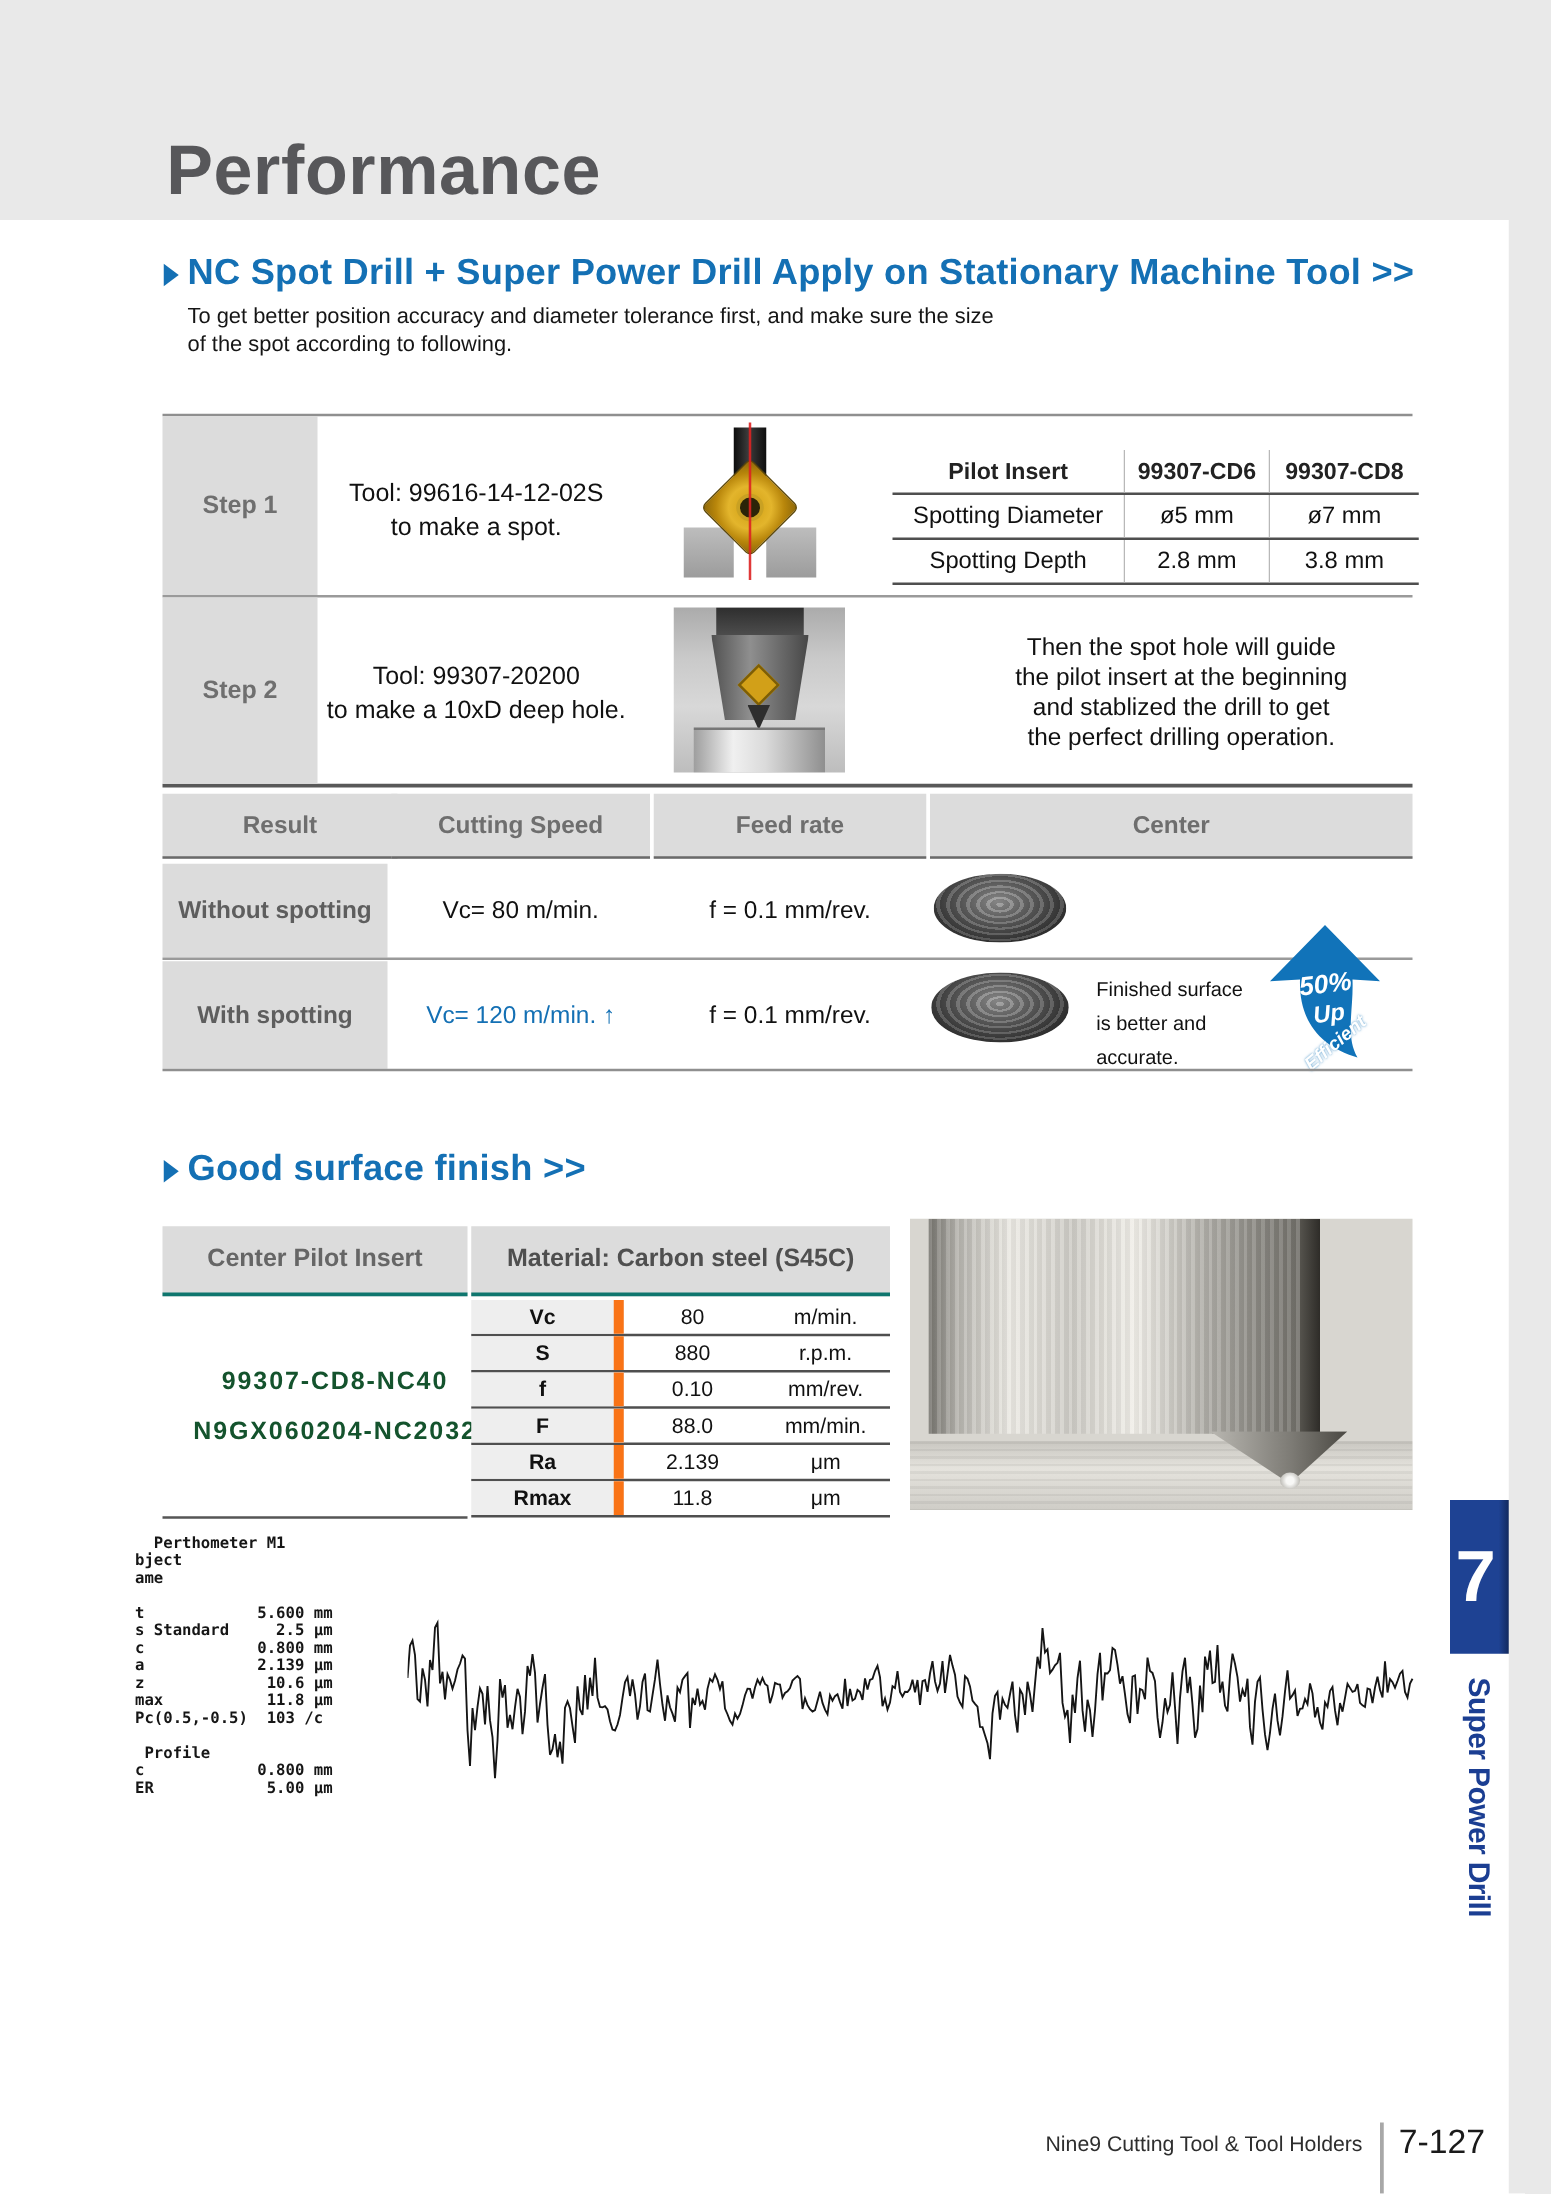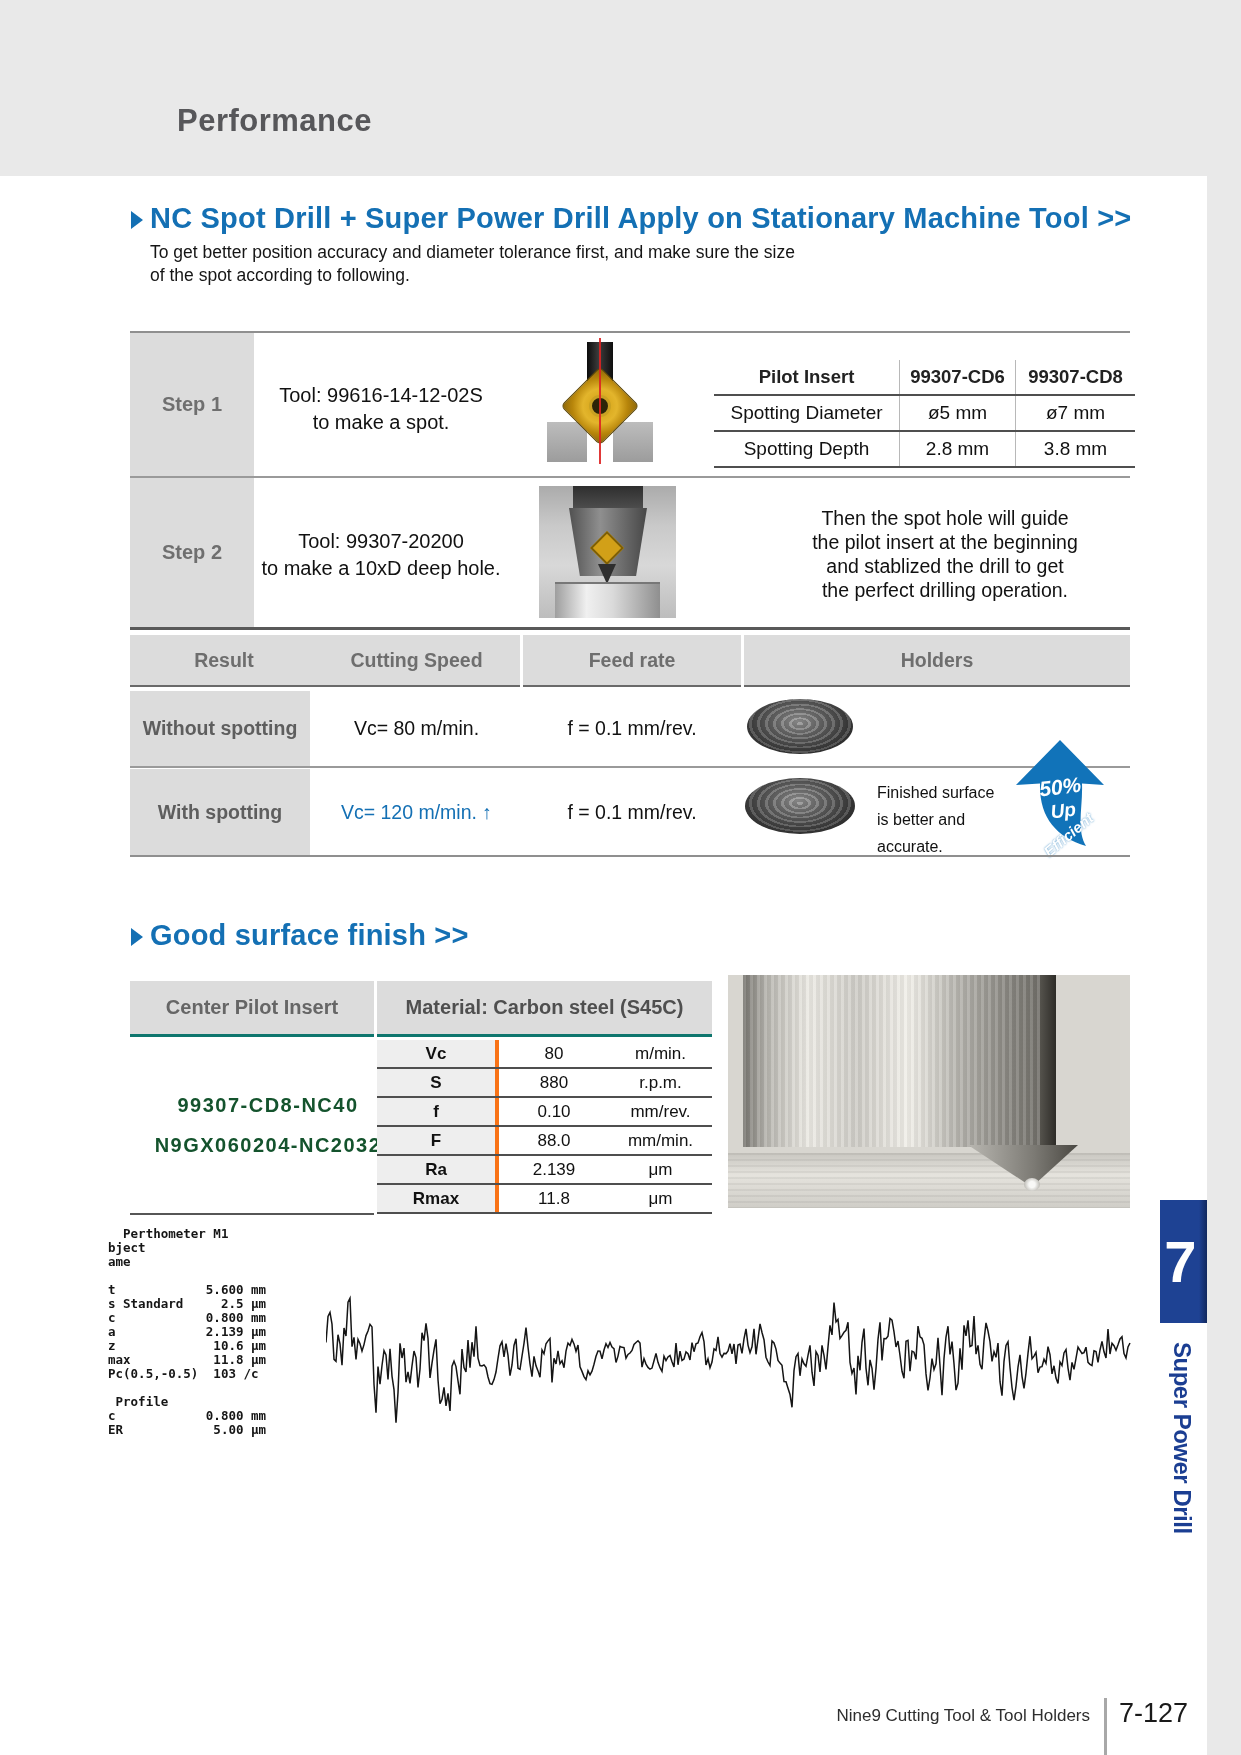--- a/index.html
+++ b/index.html
@@ -4,21 +4,21 @@
 <style>
   * { box-sizing: border-box; margin: 0; padding: 0; }
   html,body { background:#fff; }
   #page { position:relative; width:1241px; height:1755px; background:#fff;
           font-family:"Liberation Sans", sans-serif; overflow:hidden; color:#1a1a1a; }
   .abs { position:absolute; }
 
   
   .top-band { left:0; top:0; width:1241px; height:176px; background:#E9E9E9; }
   .right-strip { left:1207px; top:0; width:34px; height:1755px; background:#E9E9E9; }
-  .page-title { left:133px; top:103px; font-size:31px; font-weight:bold; color:#57575A; letter-spacing:0.5px;margin-left:44px; }
+  .page-title { left:133px; top:103px; font-size:56px; font-weight:bold; color:#57575A; letter-spacing:0.5px; }
 
   
   .sec-marker { width:0; height:0; border-left:12px solid #1470B4; border-top:9px solid transparent; border-bottom:9px solid transparent; }
   .m1 { left:131px; top:211px; }
   .m2 { left:131px; top:928px; }
   .sec-head { font-size:29px; font-weight:bold; color:#1470B4; letter-spacing:0.2px; white-space:nowrap; }
   .h1 { left:150px; top:202px; }
   .h2 { left:150px; top:919px; }
   .intro { left:150px; top:241px; font-size:17.5px; line-height:23px; color:#151515; }
 
@@ -108,21 +108,21 @@
   
   .gs-head { background:#DCDCDC; display:flex; align-items:center; justify-content:center;
              font-weight:bold; font-size:20px; top:981px; height:56px; border-bottom:3px solid #0f766e; }
   .gsh1 { left:130px; width:244px; color:#666; }
   .gsh2 { left:377px; width:335px; color:#4F4F4F; }
   .pn-block { left:146px; top:1085px; width:244px; text-align:center; color:#14532d;
               font-weight:bold; font-size:20px; letter-spacing:1.5px; line-height:40px; }
   .param-table { left:377px; top:1040px; width:335px; height:174px; display:flex; flex-direction:column; }
   .pr { flex:1; display:flex; border-bottom:2px solid #4F4F4F; }
   .pr > div { display:flex; align-items:center; justify-content:center; font-size:17px; color:#111; }
-  .pr .pl { width:122px; background:#EEEEEE; font-weight:bold; border-right:4px solid #f97316; }
+  .pr .pl { width:122px; background:#EEEEEE; font-weight:bold; border-right:8px solid #f97316; }
   .pr .pv { width:110px; } .pr .pu { width:103px; }
 
   
   .drillphoto { left:728px; top:975px; width:402px; height:233px; background:#D8D6D0; overflow:hidden; }
   .dp-cyl { position:absolute; left:15px; top:0; width:300px; height:172px;
             background:linear-gradient(90deg,#77756f 0%,#b8b6b0 8%,#eceae4 22%,#cfcdc7 38%,#f1efe9 55%,#b5b3ad 72%,#8a8882 88%,#6f6d67 100%); }
   .dp-cyl::after { content:""; position:absolute; inset:0;
             background:repeating-linear-gradient(90deg, rgba(255,255,255,0.12) 0 3px, rgba(0,0,0,0.05) 3px 7px); }
   .dp-edge { position:absolute; left:312px; top:0; width:16px; height:178px;
             background:linear-gradient(90deg,#55534d,#2e2c28); }
@@ -222,21 +222,21 @@
   <div class="abs s2-note">
     <div>Then the spot hole will guide</div>
     <div>the pilot insert at the beginning</div>
     <div>and stablized the drill to get</div>
     <div>the perfect drilling operation.</div>
   </div>
 
   <div class="abs r-head rh1">Result</div>
   <div class="abs r-head rh2">Cutting Speed</div>
   <div class="abs r-head rh3">Feed rate</div>
-  <div class="abs r-head rh4">Holders</div>
+  <div class="abs r-head rh4">Center</div>
 
   <div class="abs r-label rl1">Without spotting</div>
   <div class="abs r-val rv11">Vc= 80 m/min.</div>
   <div class="abs r-val rv12">f = 0.1 mm/rev.</div>
   <div class="abs spot sp1"></div>
 
   <div class="abs hline l-r1"></div>
 
   <div class="abs r-label rl2">With spotting</div>
   <div class="abs r-val rv21">

